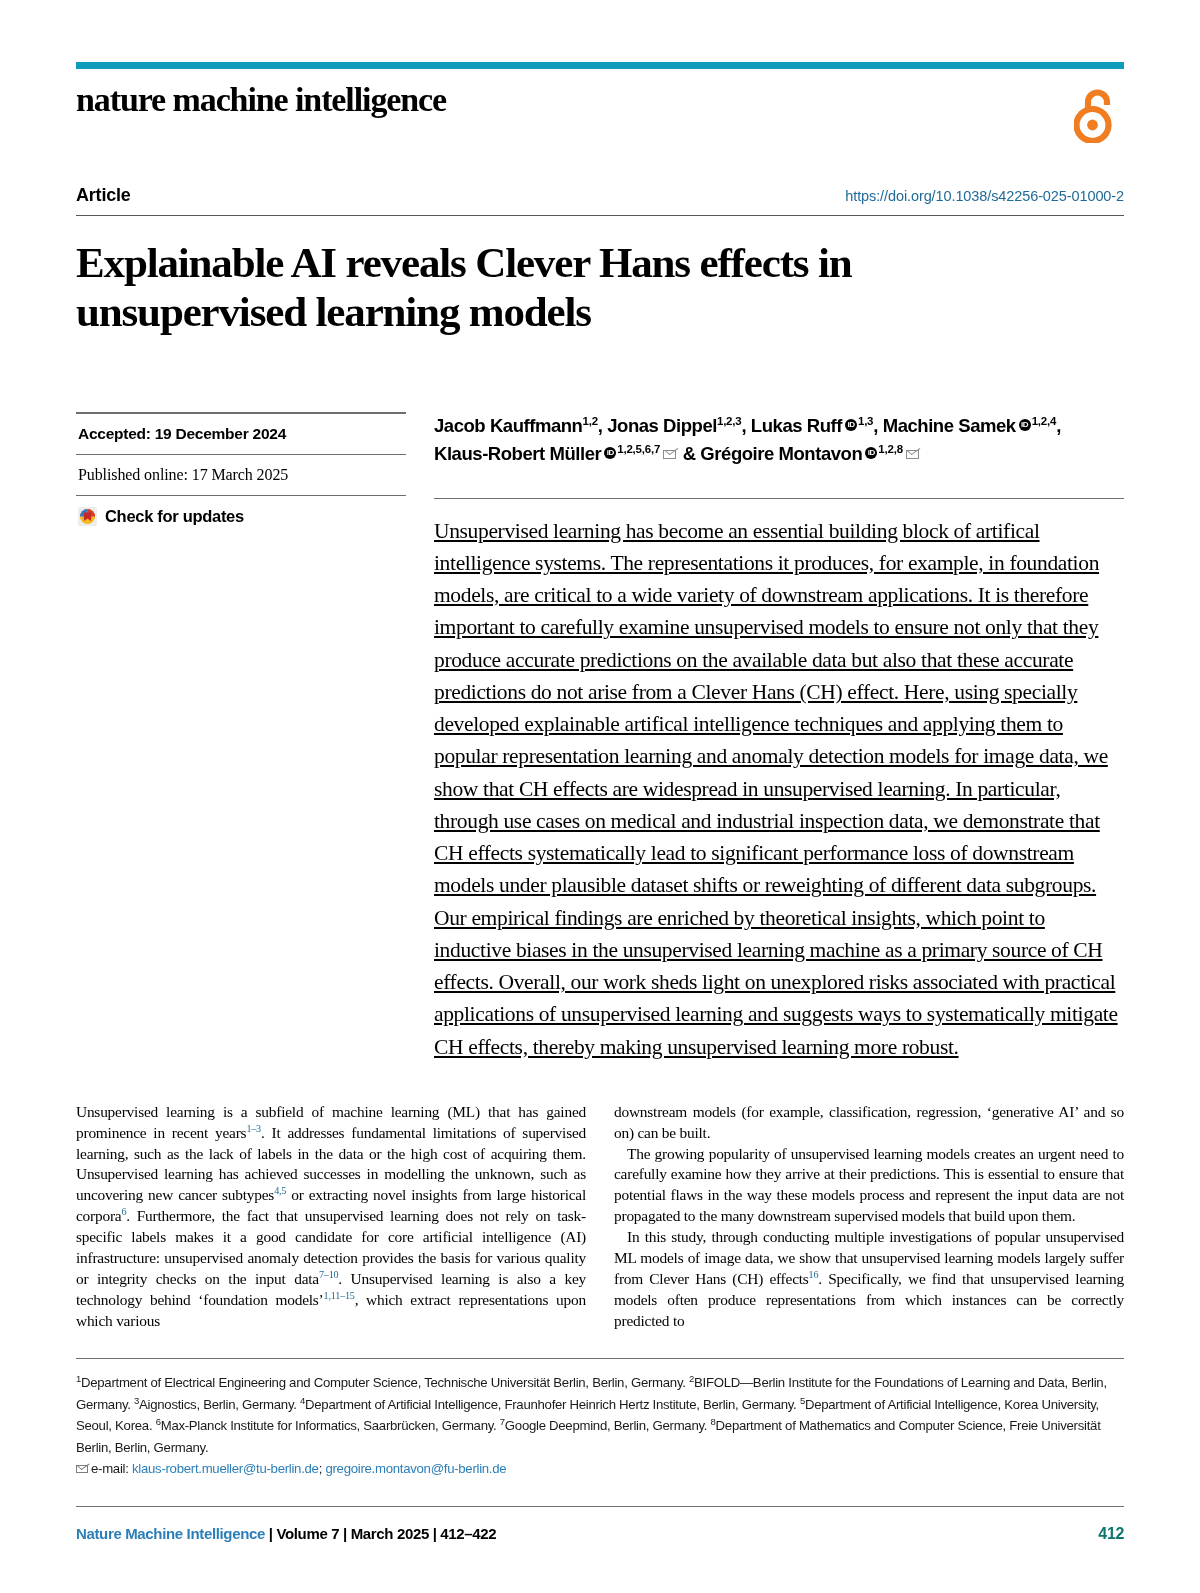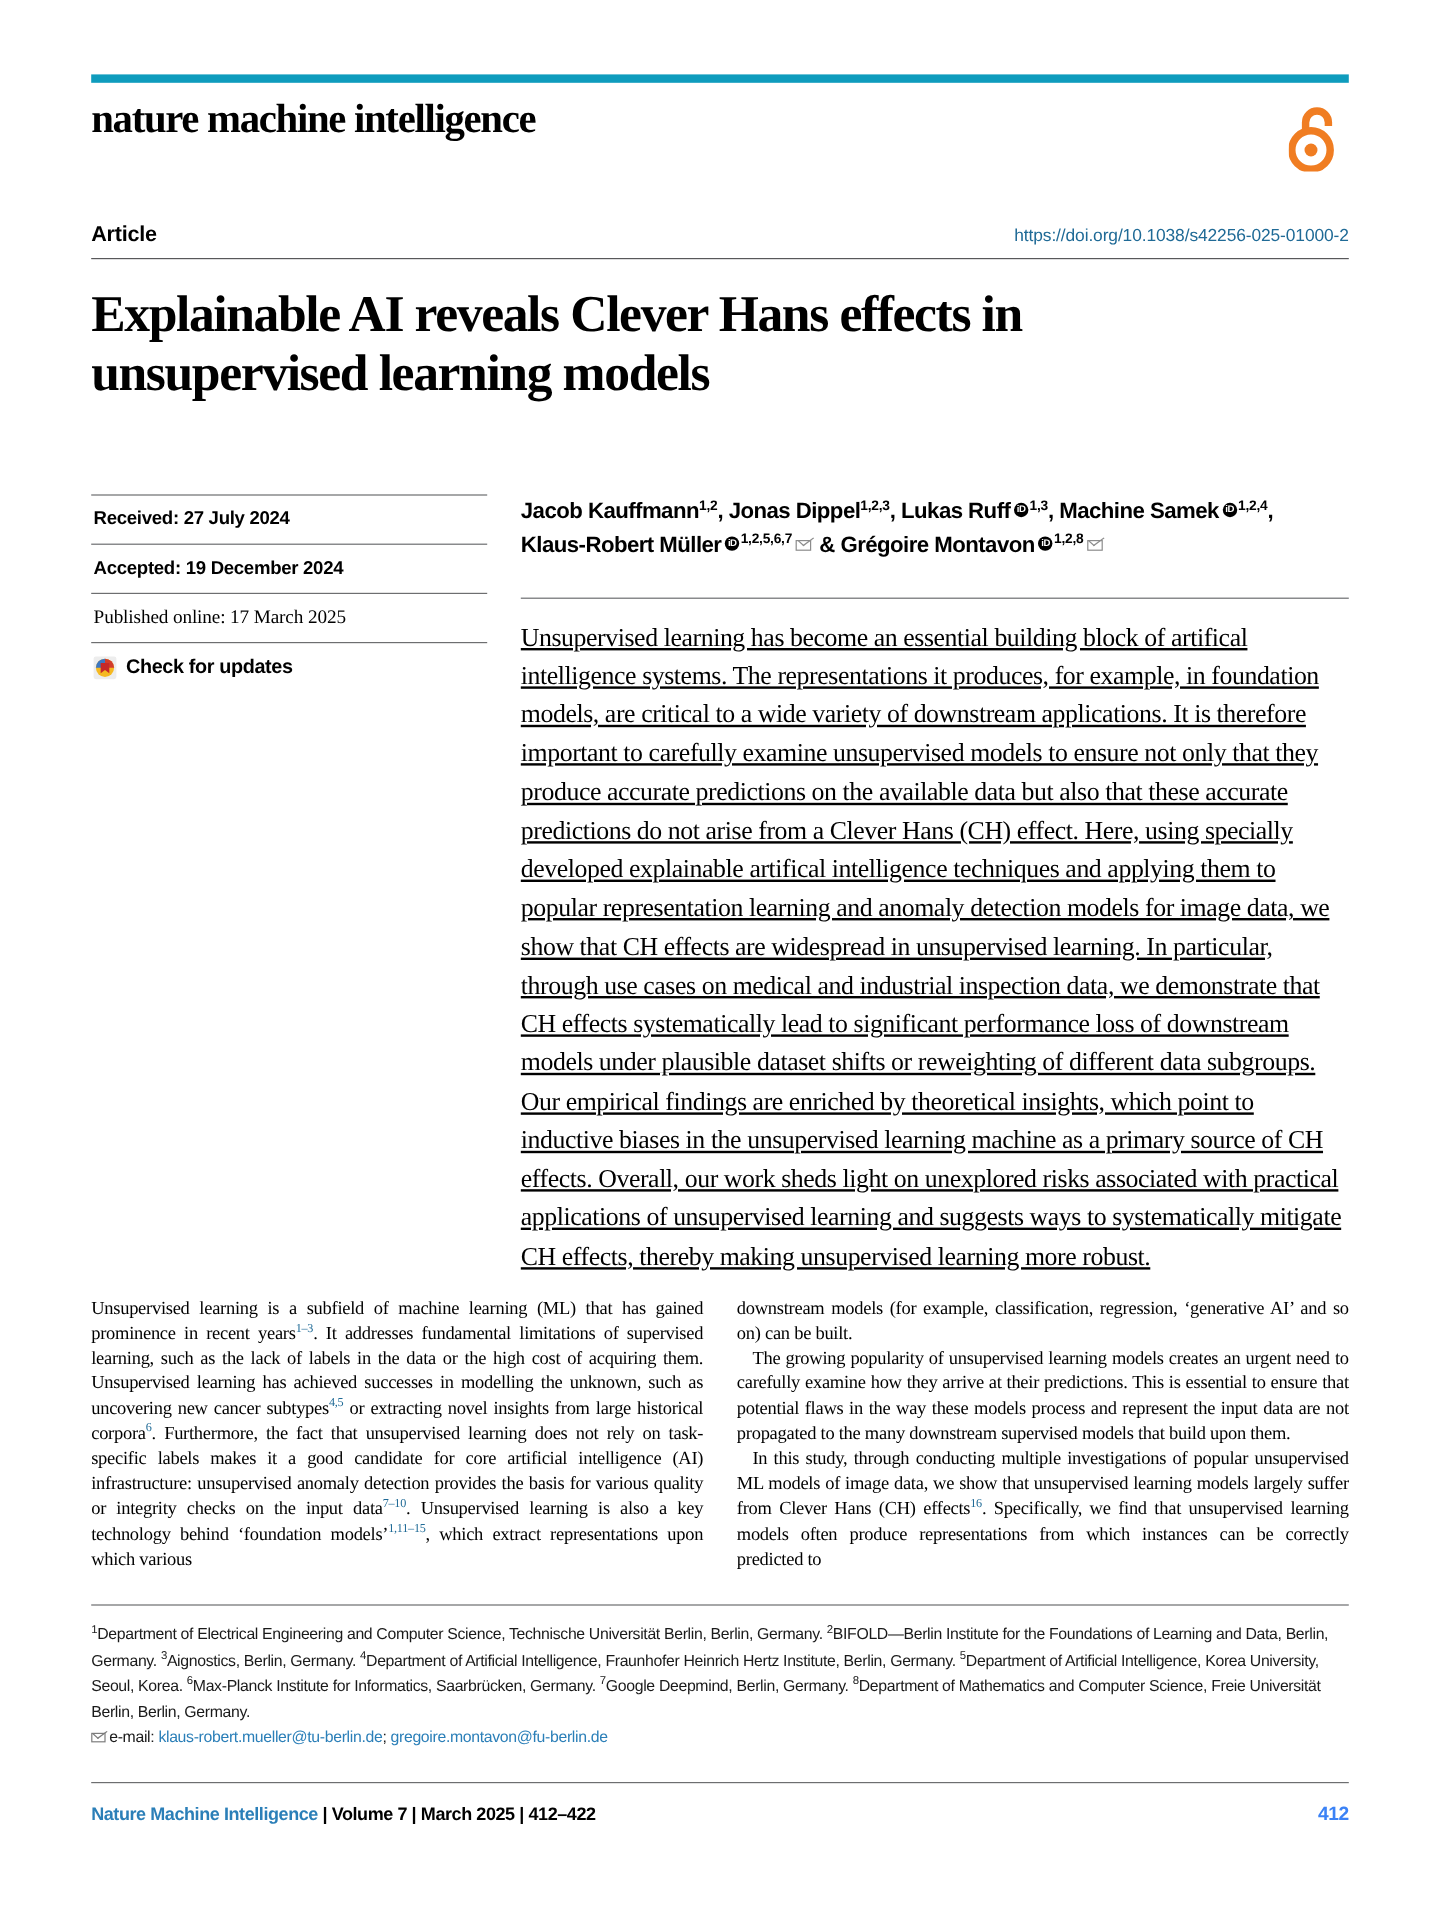--- a/index.html
+++ b/index.html
@@ -195,21 +195,21 @@
     letter-spacing: -0.35px;
     margin-top: 16px;
     text-align: left;
     text-decoration: underline;
   }
 
   
   .body-cols {
     display: flex;
     gap: 28px;
-    margin-top: 18px;
+    margin-top: 39px;
   }
   .body-col {
     flex: 1 1 0;
     font-family: "Liberation Serif", serif;
     font-size: 15.4px;
     line-height: 1.355;
     text-align: justify;
     letter-spacing: -0.22px;
     hyphens: auto;
   }
@@ -271,21 +271,21 @@
     align-items: baseline;
     justify-content: space-between;
     margin-top: 18px;
     font-family: "Liberation Sans", sans-serif;
     font-size: 15px;
     font-weight: 700;
     letter-spacing: -0.35px;
   }
   .footer .jname { color: #2b7fb8; font-weight: 700; }
   .footer .rest { color: #000; font-weight: 700; }
-  .footer .pageno { color: #3b82f6; font-weight: 700; font-size: 16px; }
+  .footer .pageno { color: #0f766e; font-weight: 700; font-size: 16px; }
 </style>
 </head>
 <body>
 
 <div class="page">
 
   <div class="top-rule"></div>
 
   <div class="masthead">
     <div class="journal-title">nature machine intelligence</div>
@@ -303,21 +303,20 @@
     <a class="doi-link" href="#">https://doi.org/10.1038/s42256-025-01000-2</a>
   </div>
   <hr class="rule-dark">
 
   <h1 class="article-title">Explainable AI reveals Clever Hans effects in unsupervised learning models</h1>
 
   <div class="head-cols">
 
     <div class="col-left">
       <div class="meta-line"></div>
-      <div class="meta-item">Received: 27 July 2024</div>
       <div class="meta-line"></div>
       <div class="meta-item">Accepted: 19 December 2024</div>
       <div class="meta-line"></div>
       <div class="meta-item regular">Published online: 17 March 2025</div>
       <div class="meta-line"></div>
       <div class="cfu">
         <span class="cfu-badge">
           <svg width="19" height="19" viewBox="0 0 19 19" aria-hidden="true">
             <circle cx="9.5" cy="9.5" r="7.6" fill="#f5b921"></circle>
             <path d="M1.9 9.5 A7.6 7.6 0 0 1 9.5 1.9 L9.5 9.5 Z" fill="#3d77c2"></path>

